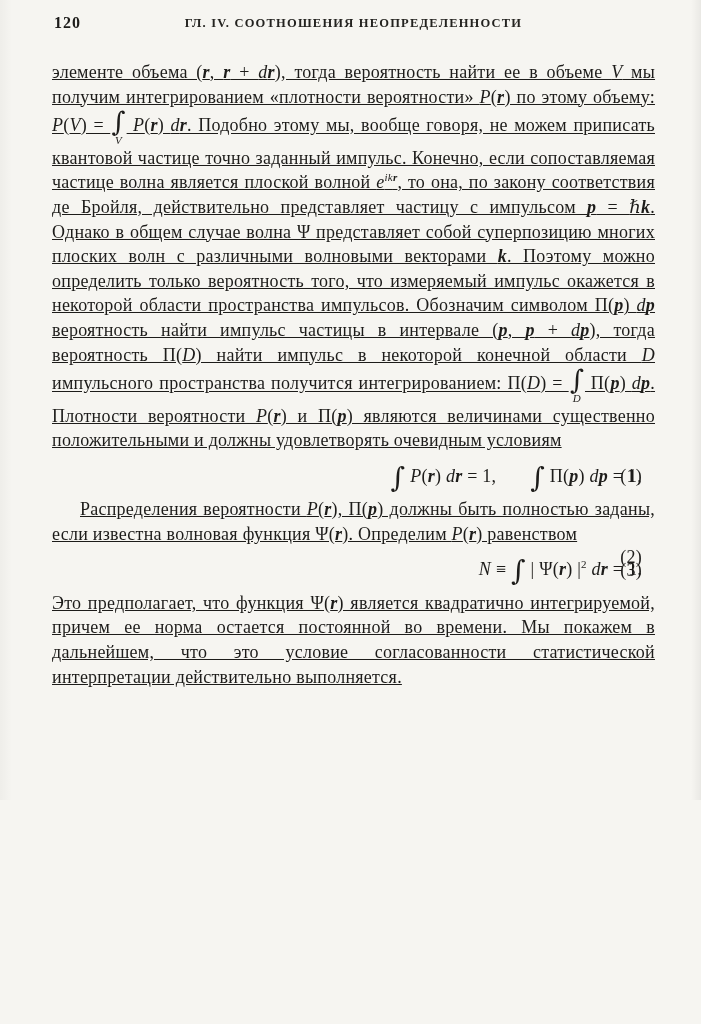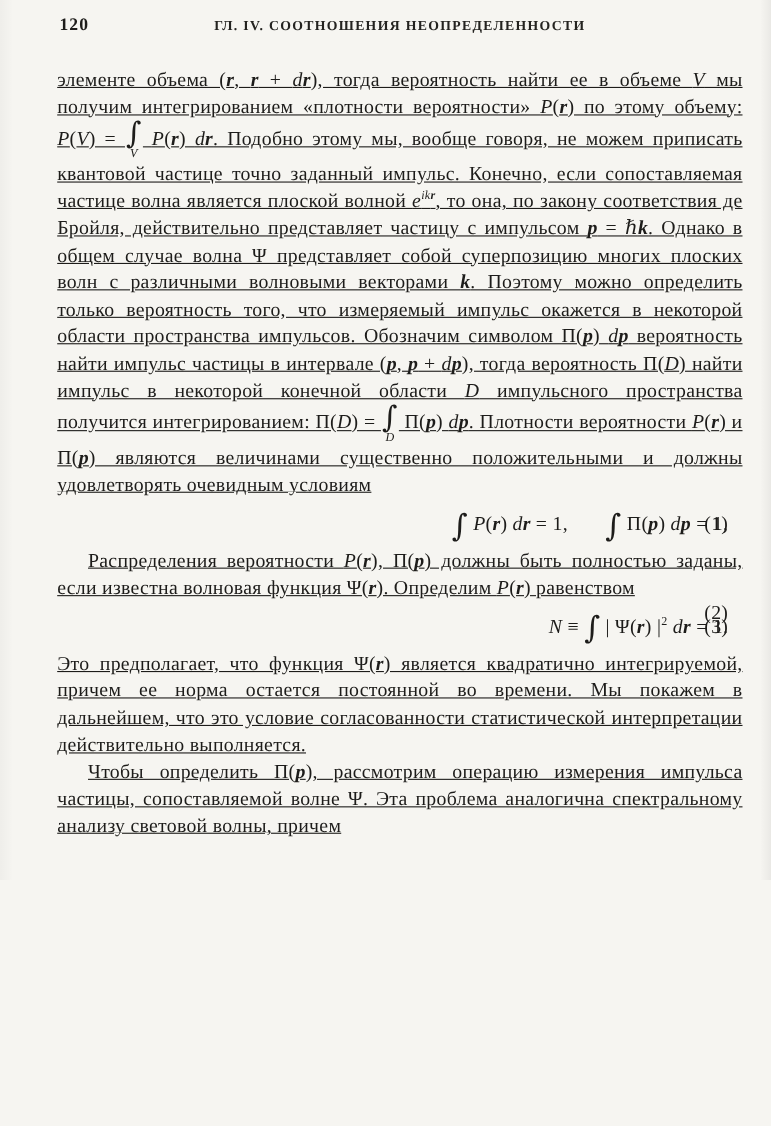--- a/index.html
+++ b/index.html
@@ -9,21 +9,21 @@
   *{margin:0;padding:0;box-sizing:border-box;}
   html,body{width:701px;height:1024px;overflow:hidden;}
   body{
     background:var(--paper);
     color:var(--ink);
     font-family:"Liberation Serif","DejaVu Serif",serif;
   }
   .page{
     position:relative;
     width:701px;height:800px;
-    padding:14px 26px 0 52px;
+    padding:14px 46px 0 52px;
     background:
       linear-gradient(90deg, rgba(0,0,0,0.03) 0, rgba(0,0,0,0) 12px),
       linear-gradient(270deg, rgba(0,0,0,0.05) 0, rgba(0,0,0,0) 10px),
       var(--paper);
   }
   .page-header{
     position:relative;
     height:22px;
     margin-bottom:24px;
   }
@@ -107,15 +107,14 @@
           <span class="int-sub">V</span>
         </span><span> </span><span class="mi">P</span><span>(</span><span class="mbi">r</span><span>) </span><span class="mi">d</span><span class="mbi">r</span><span>. Подобно этому мы, вообще говоря, не можем приписать квантовой частице точно заданный импульс. Конечно, если сопоставляемая частице волна является плоской волной </span><span class="mi">e</span><sup class="msup it">ik</sup><sup class="msup bit">r</sup><span>, то она, по закону соответствия де Бройля, действительно представляет частицу с импульсом </span><span class="mbi">p</span><span> = </span><span class="mi">ℏ</span><span class="mbi">k</span><span>. Однако в общем случае волна Ψ представляет собой суперпозицию многих плоских волн с различными волновыми векторами </span><span class="mbi">k</span><span>. Поэтому можно определить только вероятность того, что измеряемый импульс окажется в некоторой области пространства импульсов. Обозначим символом Π(</span><span class="mbi">p</span><span>) </span><span class="mi">d</span><span class="mbi">p</span><span> вероятность найти импульс частицы в интервале (</span><span class="mbi">p</span><span>, </span><span class="mbi">p</span><span> + </span><span class="mi">d</span><span class="mbi">p</span><span>), тогда вероятность Π(</span><span class="mi">D</span><span>) найти импульс в некоторой конечной области </span><span class="mi">D</span><span> импульсного пространства получится интегрированием: Π(</span><span class="mi">D</span><span>) = </span><span class="intwrap">
           <span class="int-sym">∫</span>
           <span class="int-sub">D</span>
         </span><span> Π(</span><span class="mbi">p</span><span>) </span><span class="mi">d</span><span class="mbi">p</span><span>. Плотности вероятности </span><span class="mi">P</span><span>(</span><span class="mbi">r</span><span>) и Π(</span><span class="mbi">p</span><span>) являются величинами существенно положительными и должны удовлетворять очевидным условиям</span></p>
       <div class="equation"><span class="eq-body"><span class="int">∫</span><span> </span><span class="mi">P</span><span>(</span><span class="mbi">r</span><span>) </span><span class="mi">d</span><span class="mbi">r</span><span> = 1,</span><span class="eq-gap"></span><span class="int">∫</span><span> Π(</span><span class="mbi">p</span><span>) </span><span class="mi">d</span><span class="mbi">p</span><span> = 1,</span></span><span class="eq-number">(1)</span></div>
       <p class="para indent"><span>Распределения вероятности </span><span class="mi">P</span><span>(</span><span class="mbi">r</span><span>), Π(</span><span class="mbi">p</span><span>) должны быть полностью заданы, если известна волновая функция Ψ(</span><span class="mbi">r</span><span>). Определим </span><span class="mi">P</span><span>(</span><span class="mbi">r</span><span>) равенством</span></p>
       <div class="equation"><span class="eq-number">(2)</span></div>
       <div class="equation"><span class="eq-body"><span class="mi">N</span><span> ≡ </span><span class="int">∫</span><span> | Ψ(</span><span class="mbi">r</span><span>) |</span><sup class="msup">2</sup><span> </span><span class="mi">d</span><span class="mbi">r</span><span> = 1.</span></span><span class="eq-number">(3)</span></div>
       <p class="para"><span>Это предполагает, что функция Ψ(</span><span class="mbi">r</span><span>) является квадратично интегрируемой, причем ее норма остается постоянной во времени. Мы покажем в дальнейшем, что это условие согласованности статистической интерпретации действительно выполняется.</span></p>
-      <p class="para indent"><span>Чтобы определить Π(</span><span class="mbi">p</span><span>), рассмотрим операцию измерения импульса частицы, сопоставляемой волне Ψ. Эта проблема аналогична спектральному анализу световой волны, причем</span></p>
     </div>
 </div>
 
 </body></html>

